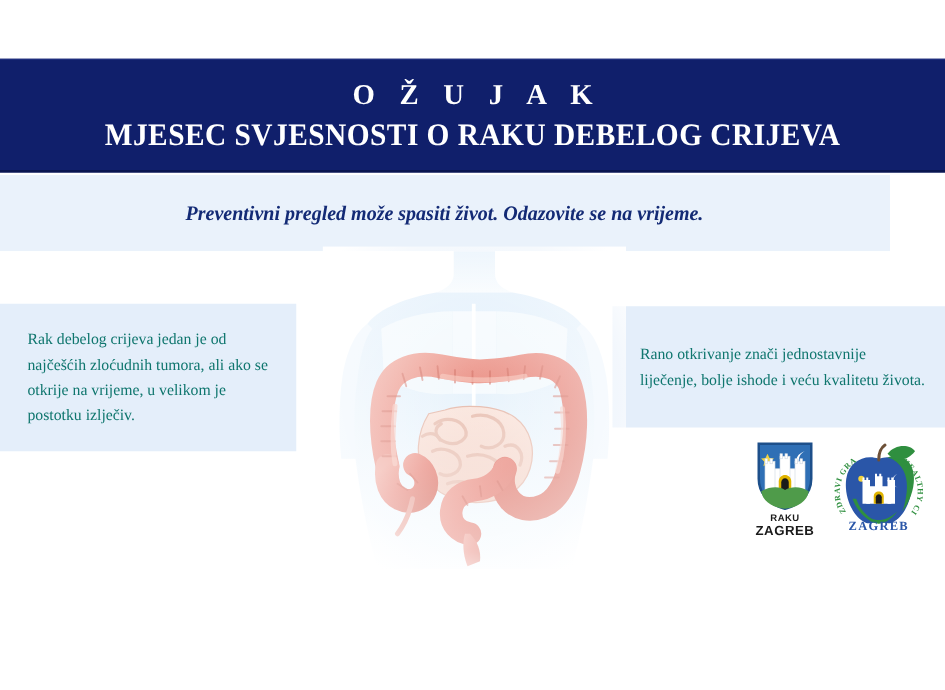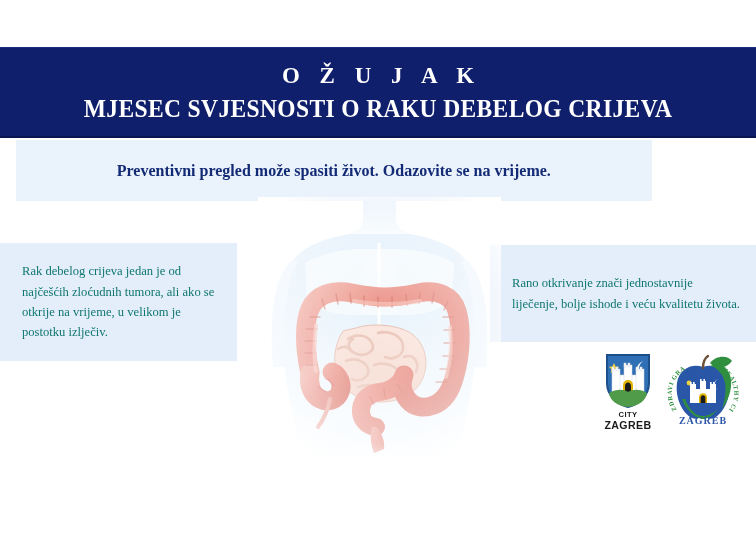--- a/index.html
+++ b/index.html
@@ -28,23 +28,23 @@
   }
   .header-line2{
     color:#ffffff;font-size:25px;font-weight:700;letter-spacing:.4px;
     line-height:1;margin:0;white-space:nowrap;
     transform:scaleX(.94);transform-origin:center;
     font-family:"Liberation Serif","DejaVu Serif",serif;
   }
 
   
   .subtitle-band{
-    position:absolute;left:16px;top:140px;width:636px;height:61px;
+    position:absolute;left:0;top:140px;width:712px;height:61px;
     background:#eaf2fb;
-    display:flex;align-items:center;justify-content:center;
+    display:flex;align-items:center;justify-content:center;font-style:italic;
   }
   .subtitle-text{
     color:#132a75;font-size:16.5px;font-weight:700;white-space:nowrap;
     transform:scaleX(.97);transform-origin:center;
   }
 
   
   .content{
     position:absolute;left:0;top:201px;width:756px;height:257px;background:#ffffff;
   }
@@ -260,21 +260,21 @@
             <rect x="20" y="10" width="2" height="4"></rect>
               <rect x="24" y="10" width="2" height="4"></rect>
           </g>
 
           <path d="M19 40 v-8 c0 -3 2.5 -5 5 -5 c2.5 0 5 2 5 5 v8 z" fill="#e0b400"></path>
           <path d="M21 40 v-7 c0 -2 1.4 -3.4 3 -3.4 c1.6 0 3 1.4 3 3.4 v7 z" fill="#1a1a1a"></path>
 
           <path d="M5 40 C12 36 20 36 24 39 C29 36 37 36 43 40 C42 48 34 53 24 54 C14 53 6 48 5 40 Z" fill="#4f9b4a"></path>
         </svg>
         <div class="logo-caption">
-          <span class="cap-small">CITY</span>
+          <span class="cap-small">RAKU</span>
           <span class="cap-big">ZAGREB</span>
         </div>
       </div>
 
       <div class="logo-block">
         <svg width="74" height="74" viewBox="0 0 74 74" xmlns="http://www.w3.org/2000/svg">
           <defs>
             <path id="arcL" d="M12 58 A28 28 0 0 1 20 16" fill="none"></path>
             <path id="arcR" d="M54 16 A28 28 0 0 1 62 58" fill="none"></path>
           </defs>

